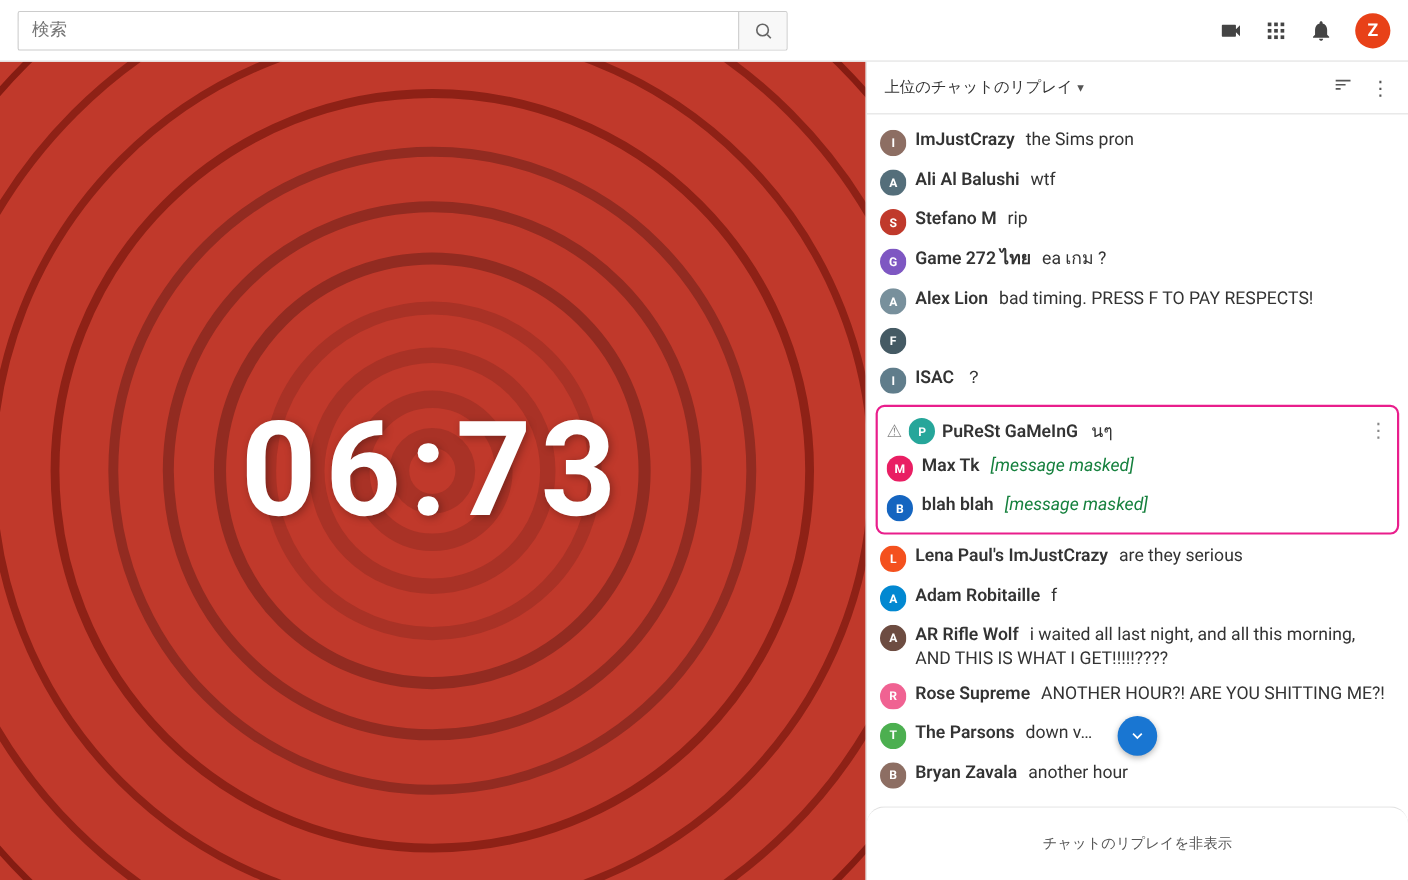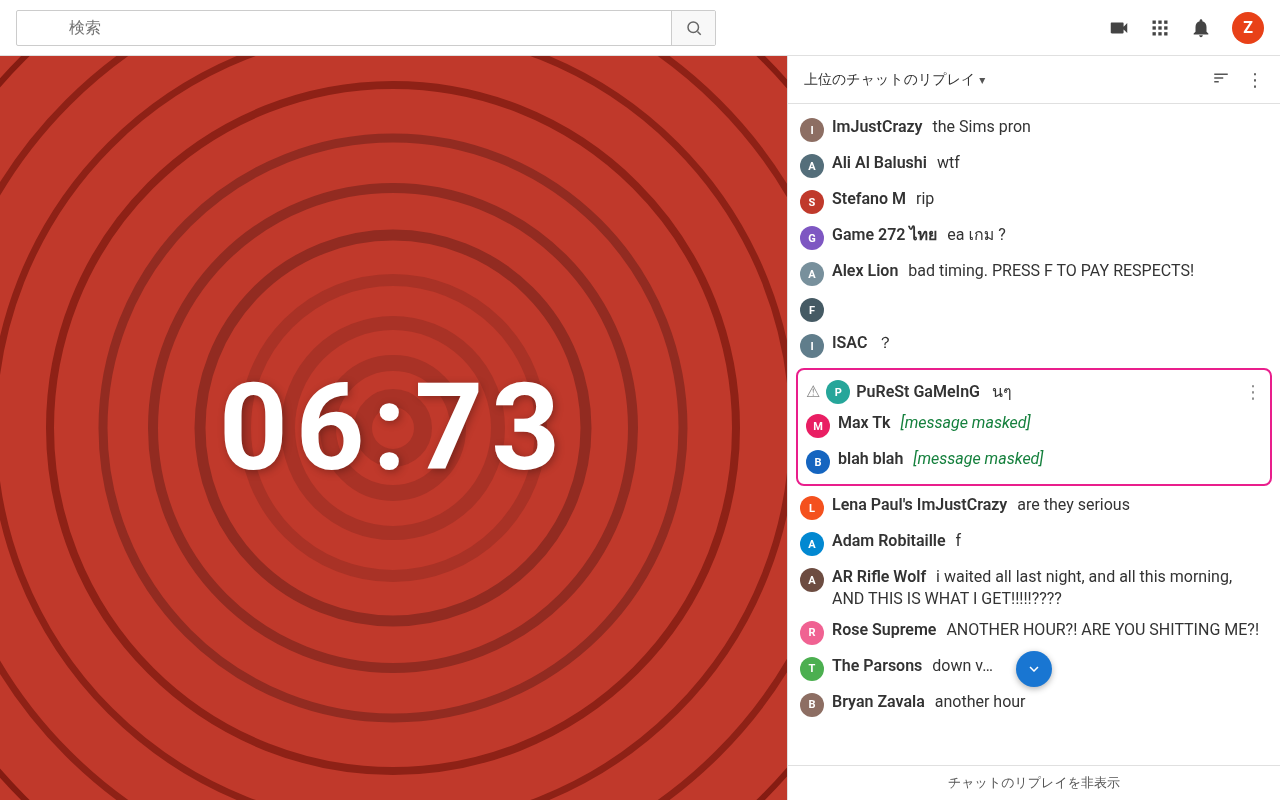--- a/index.html
+++ b/index.html
@@ -17,21 +17,20 @@
       z-index: 10;
     }
     .search-bar {
       display: flex;
       align-items: center;
       border: 1px solid #ccc;
       border-radius: 2px;
       width: 700px;
       height: 36px;
       overflow: hidden;
-      padding-left: 40px;
     }
     .search-input {
       flex: 1;
       border: none;
       outline: none;
       padding: 0 12px;
       font-size: 16px;
       color: #333;
       background: #fff;
     }
@@ -229,26 +228,27 @@
       align-items: center;
       justify-content: center;
       font-size: 18px;
       cursor: pointer;
       box-shadow: 0 2px 6px rgba(0,0,0,0.3);
       z-index: 5;
     }
 
     
     .chat-footer {
-      padding: 8px;
+      padding: 24px;
       text-align: center;
       border-top: 1px solid #e0e0e0;
       font-size: 13px;
       color: #555;
       cursor: pointer;
+      border-radius: 16px;
     }
 
     
     .chat-messages::-webkit-scrollbar { width: 6px; }
     .chat-messages::-webkit-scrollbar-track { background: #f1f1f1; }
     .chat-messages::-webkit-scrollbar-thumb { background: #ccc; border-radius: 3px; }
   </style>
 </head>
 <body>
 

